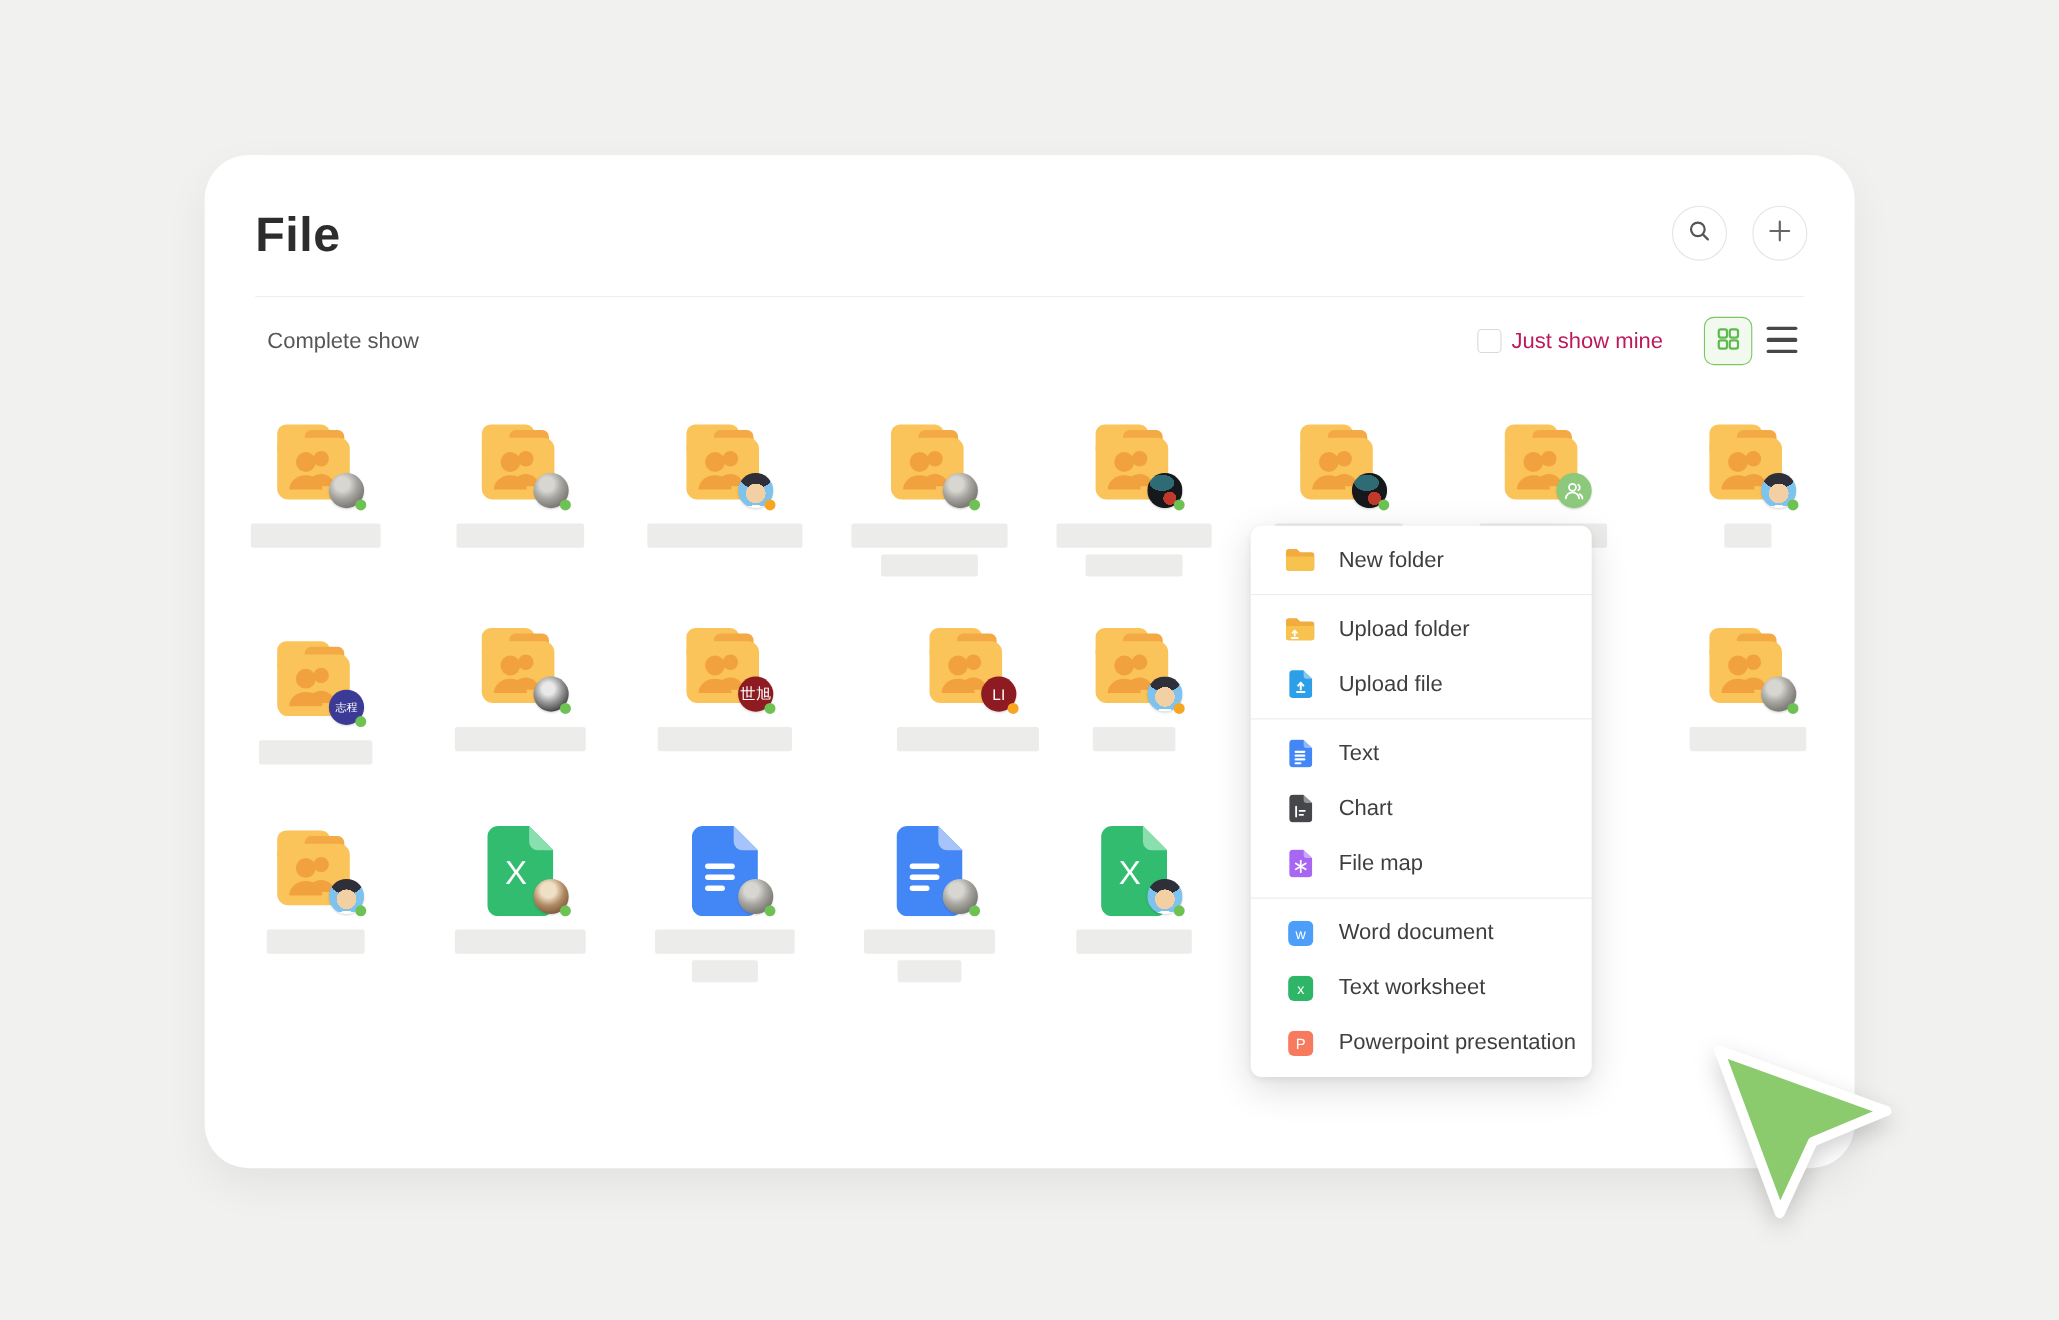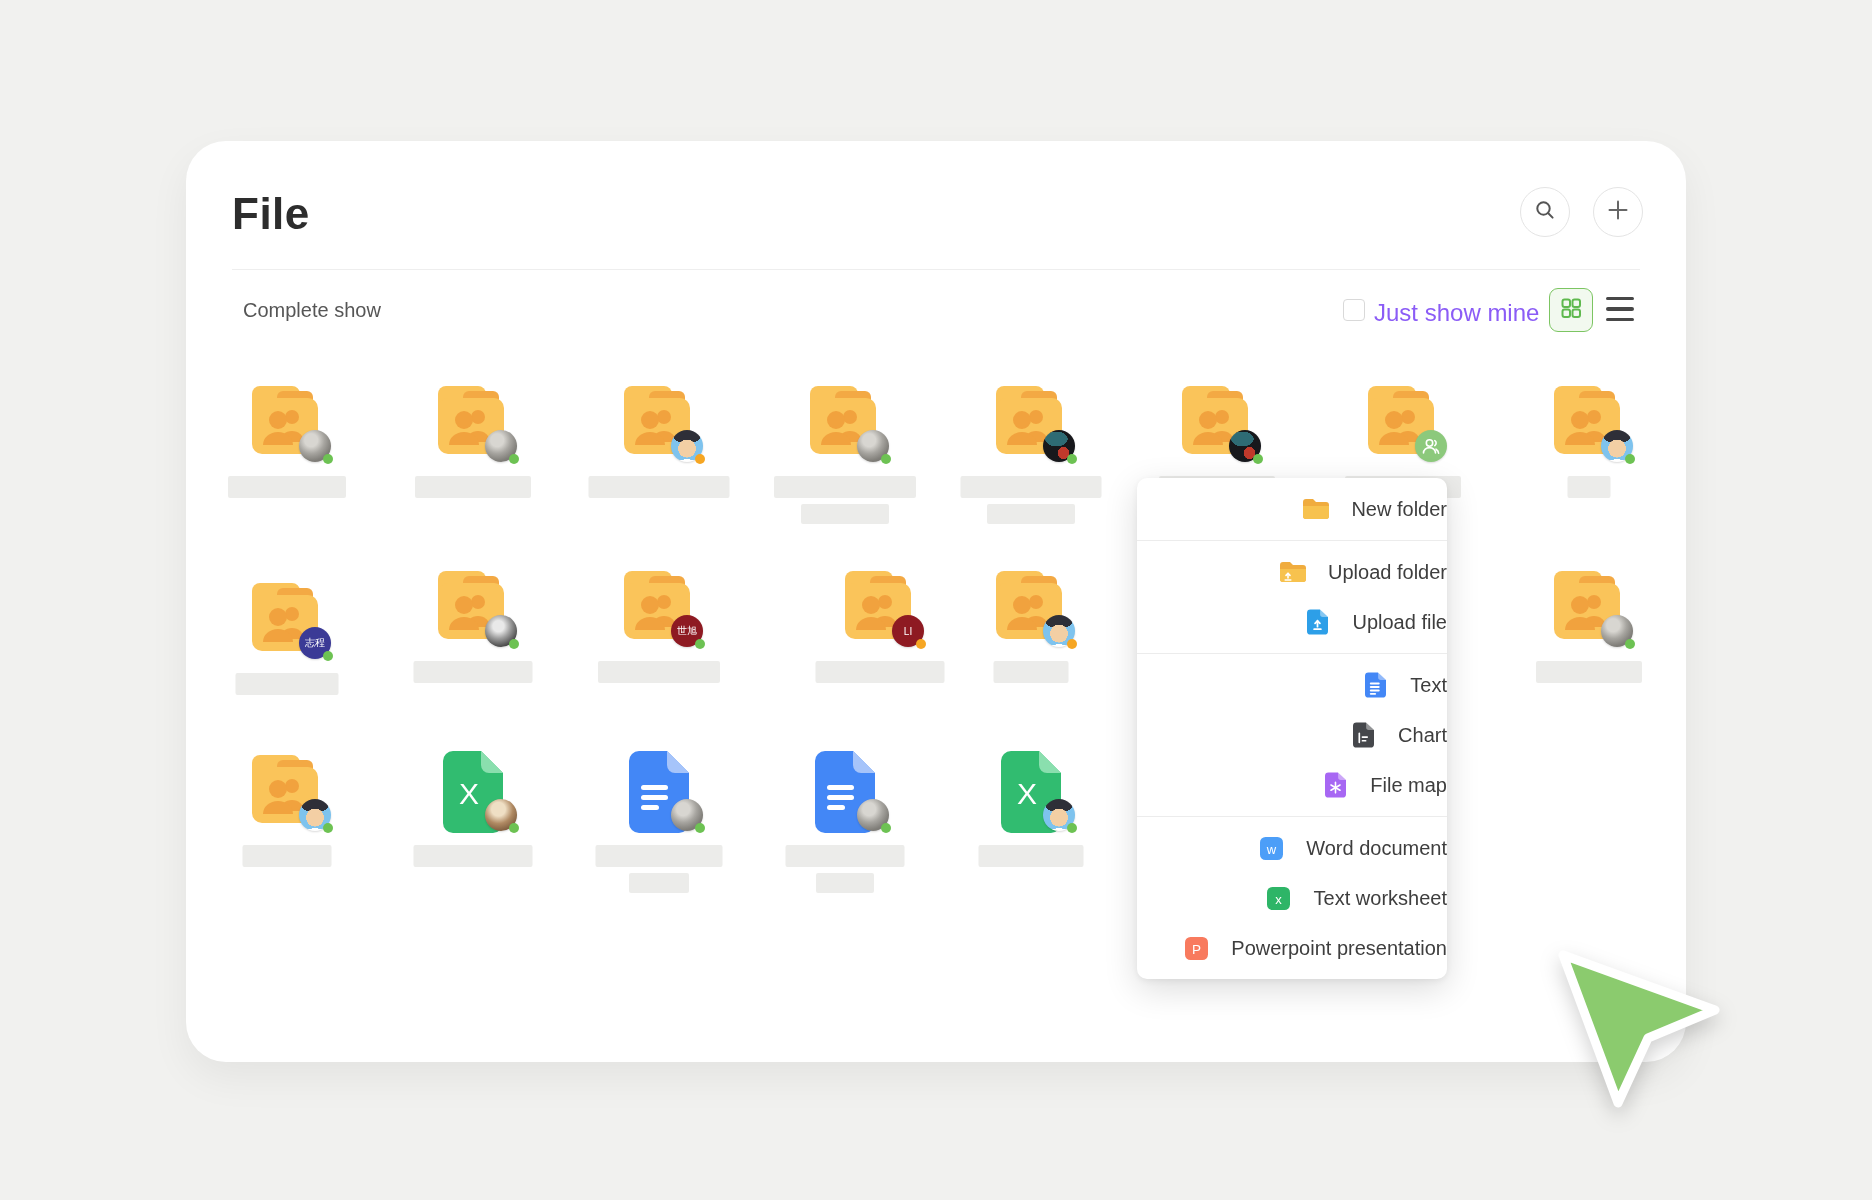--- a/index.html
+++ b/index.html
@@ -10,21 +10,21 @@
   .title{position:absolute;left:46px;top:48px;font-size:44px;font-weight:bold;color:#2D2D2D;letter-spacing:.5px;}
   .circle-btn{position:absolute;top:46px;width:48px;height:48px;border-radius:50%;background:#fff;
               border:1.5px solid #E4E4E4;display:flex;align-items:center;justify-content:center;cursor:pointer;}
   #btn-search{left:1334px;}
   #btn-add{left:1407px;}
   .hdr-divider{position:absolute;left:46px;top:128px;width:1408px;height:1px;background:#EEEEEE;}
   
   .tb-label{position:absolute;left:57px;top:158px;font-size:20px;color:#565656;}
   .checkbox{position:absolute;left:1157px;top:158px;width:20px;height:20px;border:1.5px solid #D9D9D9;
             border-radius:4px;background:#fff;cursor:pointer;}
-  .cb-label{position:absolute;left:1188px;top:158px;font-size:24px;color:#8b5cf6;cursor:pointer;}
+  .cb-label{position:absolute;left:1188px;top:158px;font-size:20px;color:#be185d;cursor:pointer;}
   .view-grid{position:absolute;left:1363px;top:147px;width:42px;height:42px;border:1.5px solid #7CC562;
              border-radius:9px;background:#F2F9EF;display:flex;align-items:center;justify-content:center;cursor:pointer;}
   .view-list{position:absolute;left:1420px;top:156px;width:28px;height:24px;display:flex;flex-direction:column;
              justify-content:space-between;cursor:pointer;}
   .view-list span{display:block;height:3.2px;border-radius:2px;background:#474747;}
   
   .cell{position:absolute;width:80px;}
   .icon-box{position:relative;width:80px;height:80px;}
   .icon-box svg.main{display:block;}
   .avatar{position:absolute;left:52px;top:48px;width:32px;height:32px;border-radius:50%;
@@ -36,34 +36,34 @@
   .av-cartoon-boy{background:
       radial-gradient(ellipse 62% 34% at 50% 112%,#FFFFFF 0 60%,rgba(255,255,255,0) 61%),
       radial-gradient(circle 9px at 50% 58%,#F3CFA4 0 99%,rgba(0,0,0,0) 100%),
       radial-gradient(ellipse 72% 44% at 50% 16%,#2E2F38 0 60%,rgba(0,0,0,0) 61%),
       #7EC3EE;}
   .av-anime-dark{background:
       radial-gradient(circle 6px at 64% 72%,#C0392B 0 99%,rgba(0,0,0,0) 100%),
       radial-gradient(ellipse 58% 38% at 42% 28%,#2E6B74 0 60%,rgba(0,0,0,0) 61%),
       #17181C;}
   .av-text-indigo{background:#3B3A96;}
-  .av-text-red{background:#8E1A22;font-size:10px;text-align:right;}
+  .av-text-red{background:#8E1A22;font-size:14px;text-align:right;}
   .av-share-green{background:#8CC97C;}
   .dot{position:absolute;width:10px;height:10px;border-radius:50%;left:76px;top:72px;}
   .dot-green{background:#6DC253;}
   .dot-orange{background:#F6A623;}
   .bars{position:absolute;left:40px;top:94px;width:0;}
   .bar{position:relative;height:22px;background:#ECECEA;border-radius:2px;margin:0 auto;transform:translateX(-50%);}
   .bar.second{height:20px;margin-top:6px;}
   
   #menu{position:absolute;left:951px;top:337px;width:310px;background:#fff;border-radius:10px;z-index:10;
         box-shadow:0 10px 34px rgba(0,0,0,.14),0 2px 6px rgba(0,0,0,.06);}
   .menu-group{padding:6px 0;}
   .menu-divider{height:1px;background:#ECECEC;}
-  .menu-item{height:50px;display:flex;align-items:center;padding-left:32px;gap:22px;cursor:pointer;justify-content:flex-end;}
+  .menu-item{height:50px;display:flex;align-items:center;padding-left:32px;gap:22px;cursor:pointer;}
   .menu-ico{width:26px;height:26px;display:flex;align-items:center;justify-content:center;}
   .menu-label{font-size:20px;color:#3E3E3E;}
   
   #cursor{position:absolute;left:1530px;top:940px;z-index:20;filter:drop-shadow(0 8px 10px rgba(0,0,0,.18));}
 </style>
 </head>
 <body>
 
 <div id="stage">
   <div id="card">

